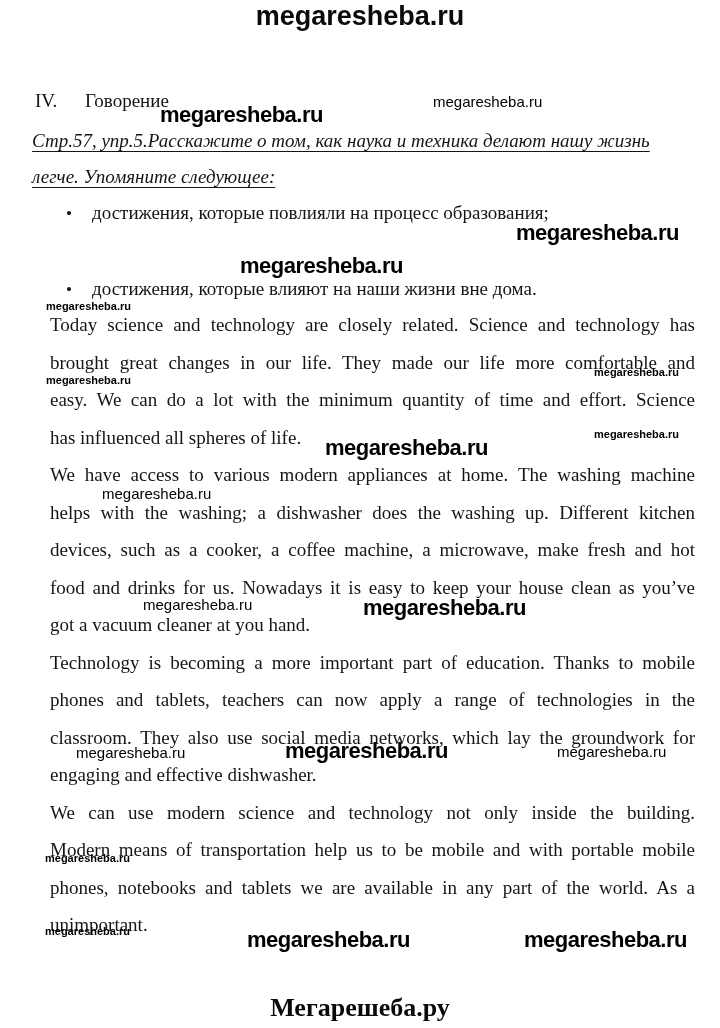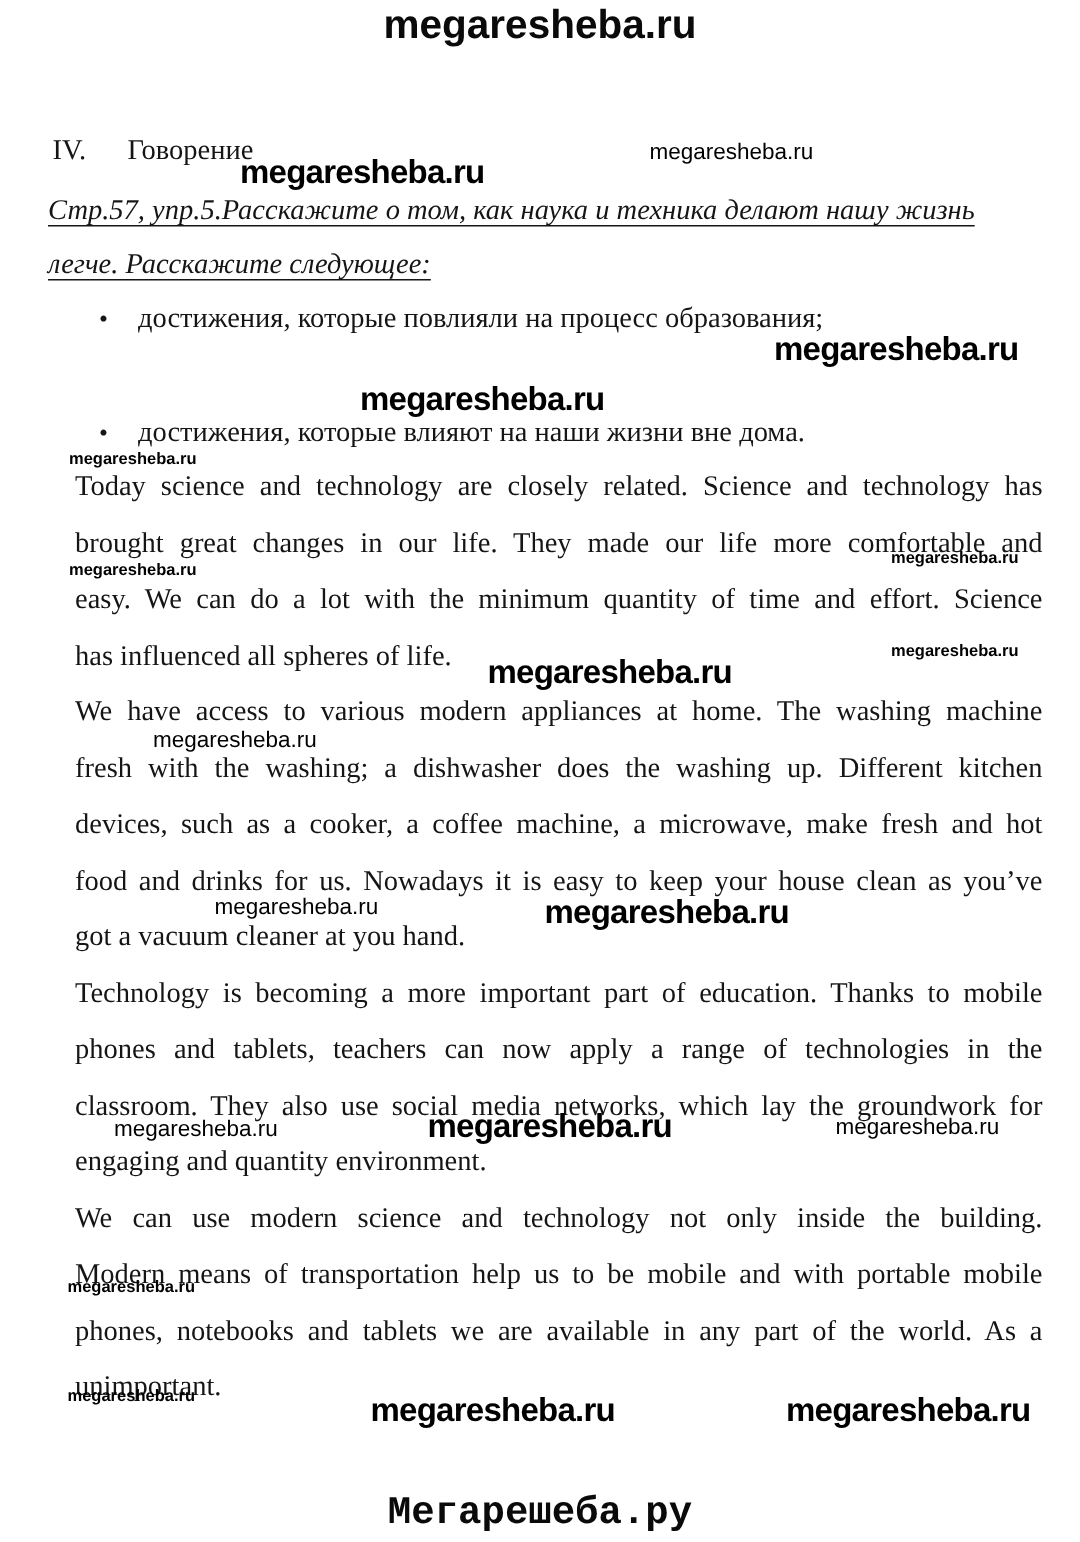--- a/index.html
+++ b/index.html
@@ -9,21 +9,21 @@
     font-family:"Liberation Serif", serif;
   }
   
   .site-header {
     position:absolute; top:1px; left:0; width:720px; text-align:center;
     font-family:"Liberation Sans", sans-serif; font-weight:700;
     font-size:27px; line-height:31px; color:#0a0a0a; letter-spacing:0px;
   }
   .site-footer {
     position:absolute; top:994px; left:0; width:720px; text-align:center;
-    font-family:Liberation Mono, monospace; font-weight:700;
+    font-family:Liberation Serif, serif; font-weight:700;
     font-size:26px; line-height:28px; color:#0a0a0a;
   }
   
   .section-number { position:absolute; left:35px; top:91px; font-size:19px; line-height:20px; }
   .section-title  { position:absolute; left:85px; top:91px; font-size:19px; line-height:20px; }
   
   .task-line {
     position:absolute; left:32px; font-size:19px; line-height:21px; white-space:nowrap;
     text-decoration:underline; text-decoration-thickness:1px; text-underline-offset:4px;font-style:italic;
   }
@@ -72,43 +72,43 @@
 <body>
 
 <div class="page">
 
   <div class="site-header">megaresheba.ru</div>
 
   <span class="section-number">IV.</span>
   <span class="section-title">Говорение</span>
 
   <div class="task-line task-line-1">Стр.57, упр.5.Расскажите о том, как наука и техника делают нашу жизнь</div>
-  <div class="task-line task-line-2">легче. Расскажите следующее:</div>
+  <div class="task-line task-line-2">легче. Упомяните следующее:</div>
 
   <div class="bullet-row bullet-1">
     <span class="dot">•</span><span>достижения, которые повлияли на процесс образования;</span>
   </div>
   <div class="bullet-row bullet-3">
     <span class="dot">•</span><span>достижения, которые влияют на наши жизни вне дома.</span>
   </div>
 
   <div class="essay">
     <div class="essay-line j">Today science and technology are closely related. Science and technology has</div>
     <div class="essay-line j">brought great changes in our life. They made our life more comfortable and</div>
     <div class="essay-line j">easy. We can do a lot with the minimum quantity of time and effort. Science</div>
     <div class="essay-line l">has influenced all spheres of life.</div>
     <div class="essay-line j">We have access to various modern appliances at home. The washing machine</div>
-    <div class="essay-line j">fresh with the washing; a dishwasher does the washing up. Different kitchen</div>
+    <div class="essay-line j">helps with the washing; a dishwasher does the washing up. Different kitchen</div>
     <div class="essay-line j">devices, such as a cooker, a coffee machine, a microwave, make fresh and hot</div>
     <div class="essay-line j">food and drinks for us. Nowadays it is easy to keep your house clean as you’ve</div>
     <div class="essay-line l">got a vacuum cleaner at you hand.</div>
     <div class="essay-line j">Technology is becoming a more important part of education. Thanks to mobile</div>
     <div class="essay-line j">phones and tablets, teachers can now apply a range of technologies in the</div>
     <div class="essay-line j">classroom. They also use social media networks, which lay the groundwork for</div>
-    <div class="essay-line l">engaging and quantity environment.</div>
+    <div class="essay-line l">engaging and effective dishwasher.</div>
     <div class="essay-line j">We can use modern science and technology not only inside the building.</div>
     <div class="essay-line j">Modern means of transportation help us to be mobile and with portable mobile</div>
     <div class="essay-line j">phones, notebooks and tablets we are available in any part of the world. As a</div>
     <div class="essay-line l">unimportant.</div>
   </div>
 
   <div class="wm wm-sm w1">megaresheba.ru</div>
   <div class="wm wm-lg w2">megaresheba.ru</div>
   <div class="wm wm-lg w3">megaresheba.ru</div>
   <div class="wm wm-lg w4">megaresheba.ru</div>

